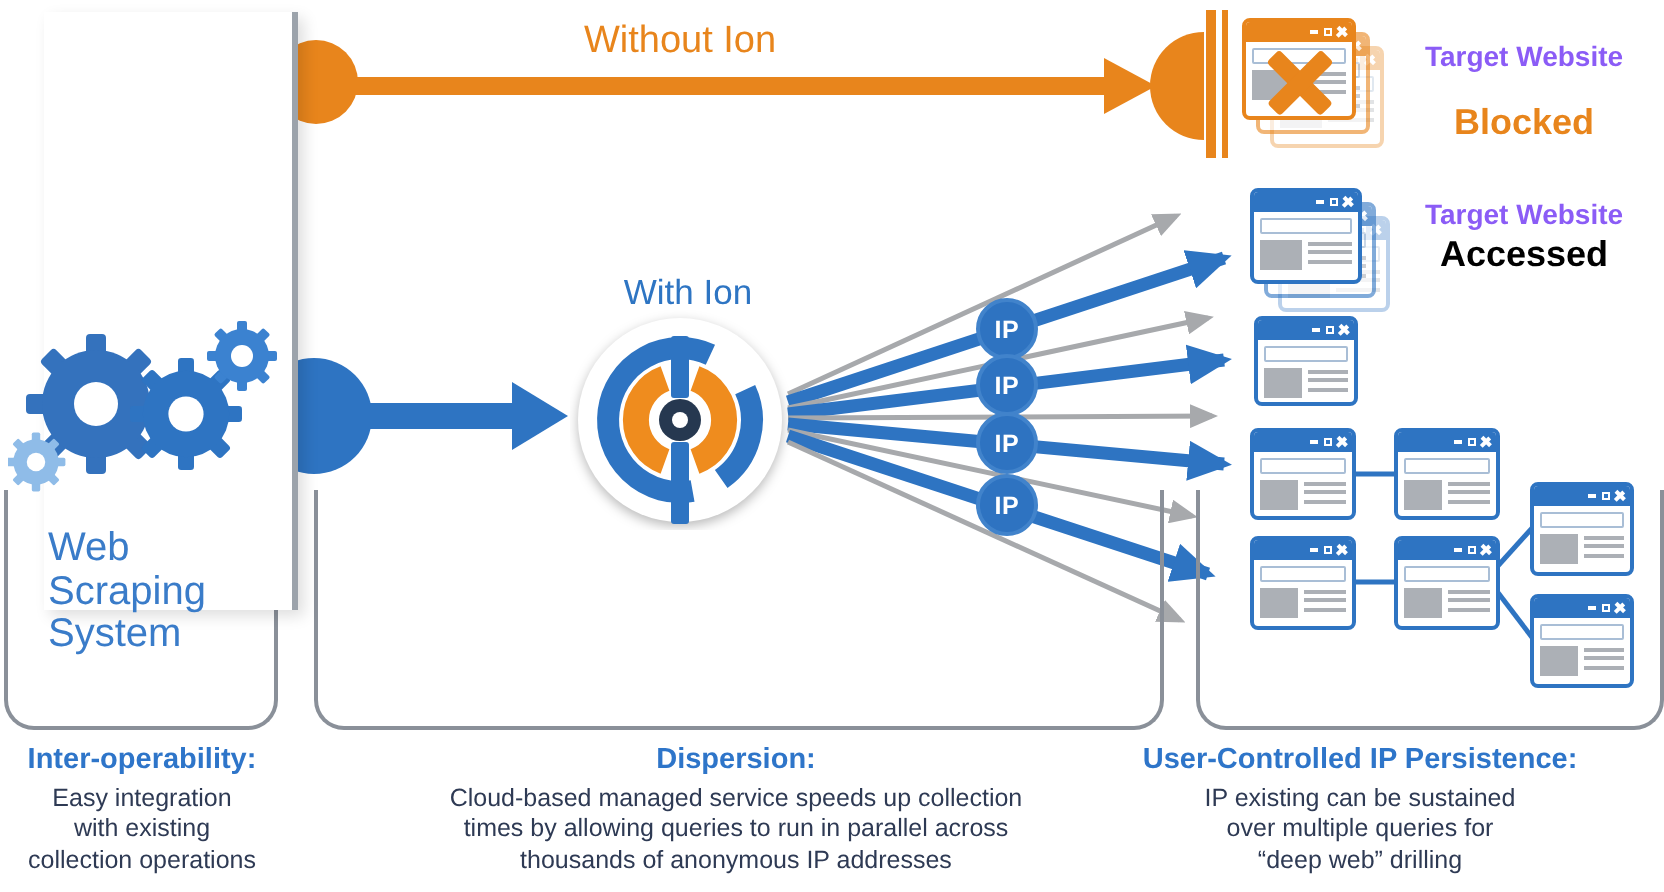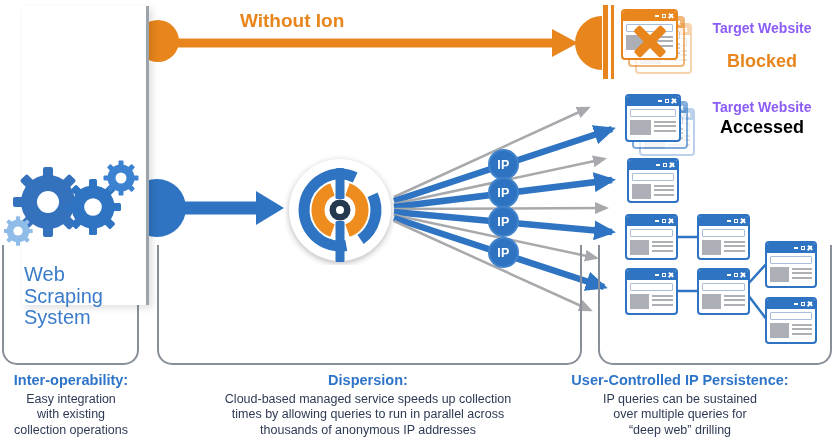--- a/index.html
+++ b/index.html
@@ -17,21 +17,21 @@
   #source-box{
     position:absolute;left:22px;top:6px;width:124px;height:299px;background:#fff;z-index:3;
     border-right:3px solid #9CA3AB;box-shadow:3px 3px 7px rgba(0,0,0,0.13);
   }
   #gears-svg{position:absolute;left:4px;top:150px;z-index:5;}
   #wss-label{
     position:absolute;left:24px;top:264px;width:124px;z-index:5;
     font-size:20px;line-height:1.08;color:#3A7CC9;
   }
   
-  .path-label{position:absolute;font-weight:bold;z-index:4;}
+  .path-label{position:absolute;text-align:center;font-weight:normal;z-index:4;}
   #without-ion-label{left:240px;top:10px;width:200px;font-size:19px;color:#E8851C;}
   #with-ion-label{left:274px;top:136px;width:140px;font-size:17.5px;color:#2E75C3;}
   
   #ion-logo{position:absolute;left:285px;top:155px;z-index:4;}
   
   .ip-badge{
     position:absolute;width:27px;height:27px;border-radius:50%;z-index:4;
     background:#2E73C1;border:2px solid #4183CB;color:#fff;font-weight:bold;font-size:12.5px;
     display:flex;align-items:center;justify-content:center;letter-spacing:.3px;
   }
@@ -152,20 +152,21 @@
       </g>
     </defs>
     <use href="#gear" transform="translate(44,52)" style="color:#3472BD"></use>
     <use href="#gear" transform="translate(89,57) scale(0.8)" style="color:#2E74C2"></use>
     <use href="#gear" transform="translate(117,28) scale(0.5)" style="color:#3B82D0"></use>
     <use href="#gear" transform="translate(14,81) scale(0.42)" style="color:#8FBCE8"></use>
   </svg>
   <div id="wss-label">Web Scraping System</div>
 
   <div id="without-ion-label" class="path-label">Without Ion</div>
+  <div id="with-ion-label" class="path-label">With Ion</div>
 
   <svg id="ion-logo" width="110" height="110" viewBox="0 0 110 110">
     <g style="filter:drop-shadow(0 2px 3px rgba(0,0,0,0.28))">
       <circle cx="55" cy="55" r="51" fill="#ffffff"></circle>
     </g>
     <path d="M70.2,22.4 A36,36 0 1 0 61.3,90.5" fill="none" stroke="#2E74C2" stroke-width="11"></path>
     <path d="M75.6,84.5 A36,36 0 0 0 87.6,39.8" fill="none" stroke="#2E74C2" stroke-width="11"></path>
     <path d="M47.5,34.3 A22,22 0 0 0 47.5,75.7" fill="none" stroke="#EF8C1E" stroke-width="13"></path>
     <path d="M62.5,75.7 A22,22 0 0 0 62.5,34.3" fill="none" stroke="#EF8C1E" stroke-width="13"></path>
     <rect x="50.5" y="13" width="9" height="31" rx="1.5" fill="#2E74C2"></rect>
@@ -410,18 +411,18 @@
     <div class="cl">collection operations</div>
   </div>
   <div id="caption-mid" class="caption">
     <div class="ct">Dispersion:</div>
     <div class="cl">Cloud-based managed service speeds up collection</div>
     <div class="cl">times by allowing queries to run in parallel across</div>
     <div class="cl">thousands of anonymous IP addresses</div>
   </div>
   <div id="caption-right" class="caption">
     <div class="ct">User-Controlled IP Persistence:</div>
-    <div class="cl">IP queries can be sustained</div>
+    <div class="cl">IP existing can be sustained</div>
     <div class="cl">over multiple queries for</div>
     <div class="cl">“deep web” drilling</div>
   </div>
 
 </div>
 
 </body></html>

